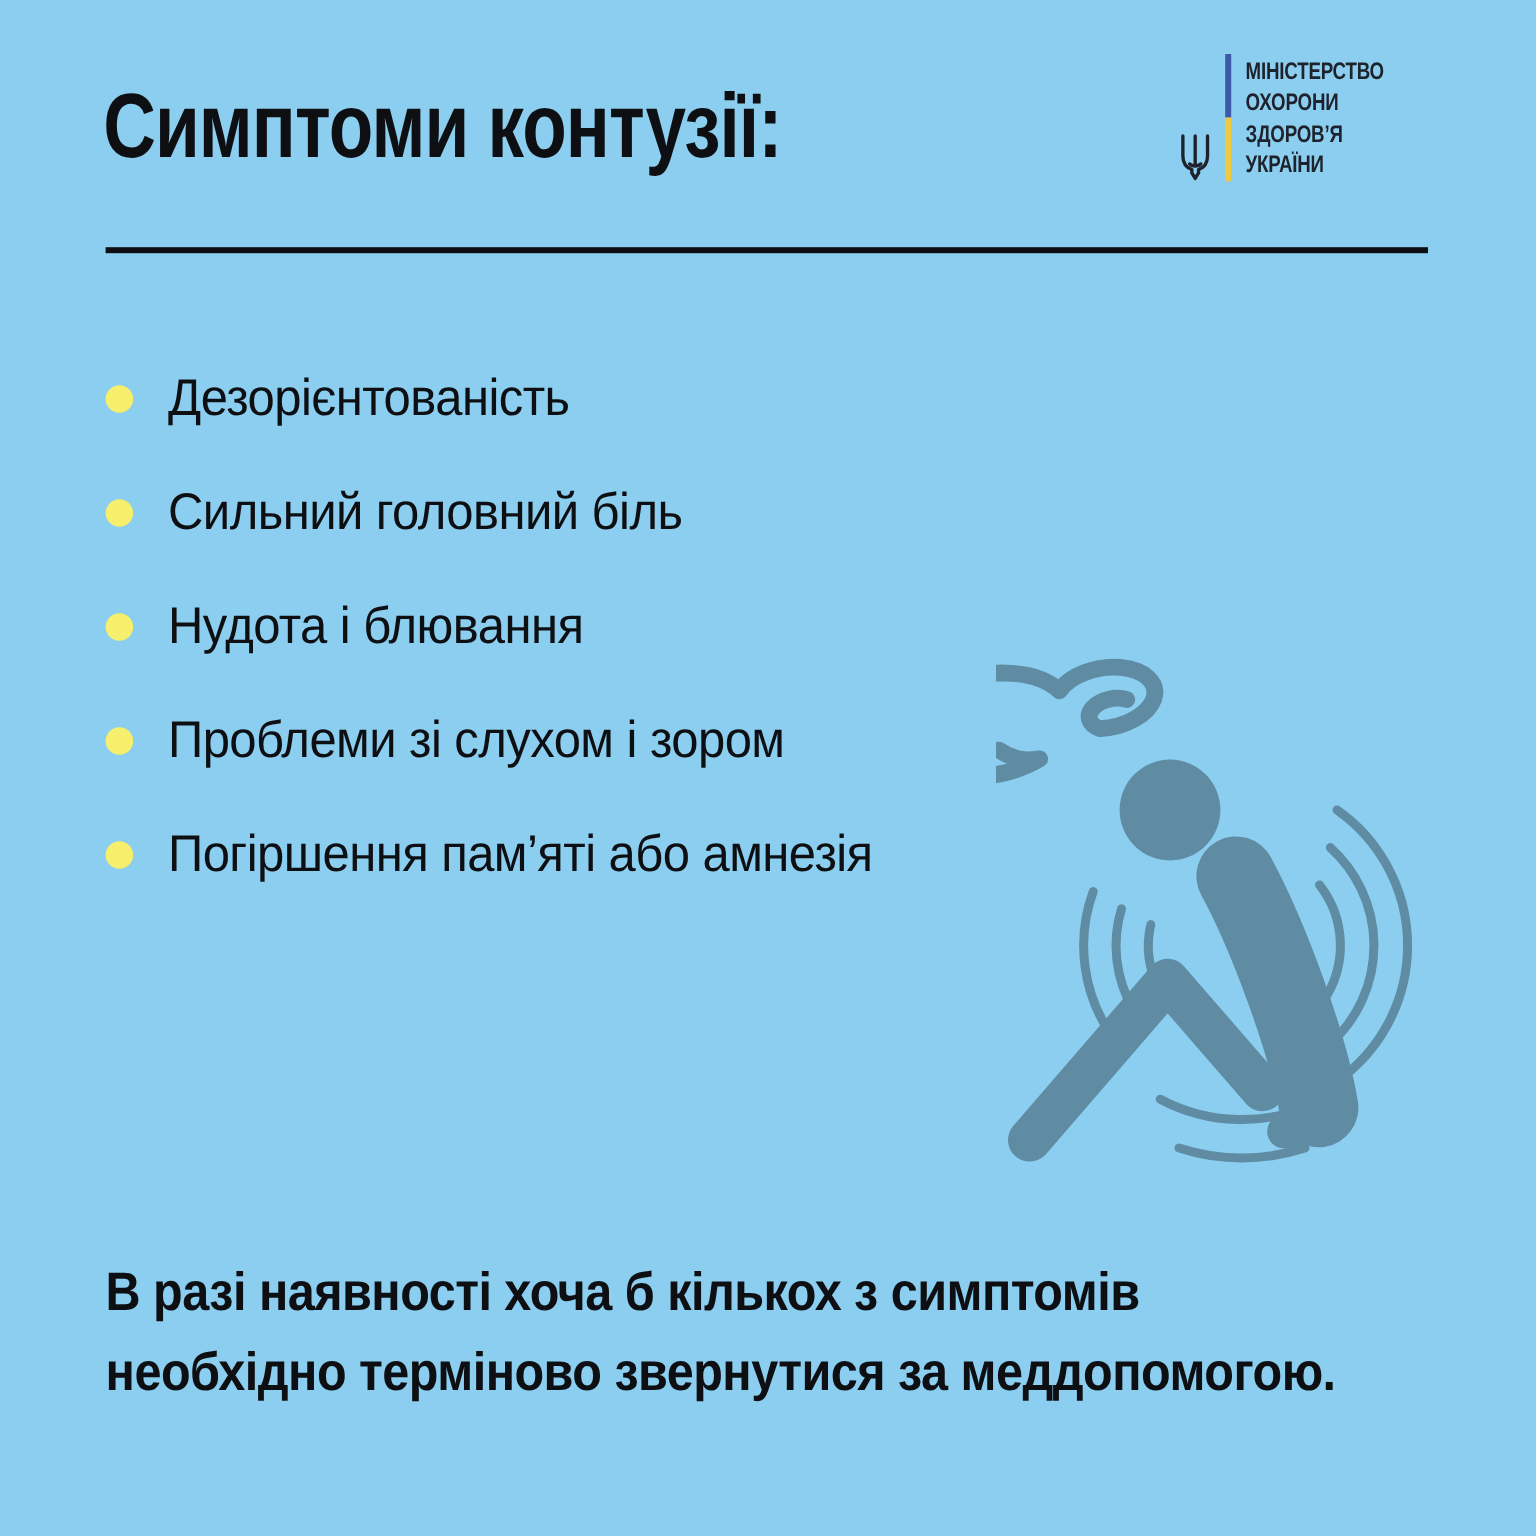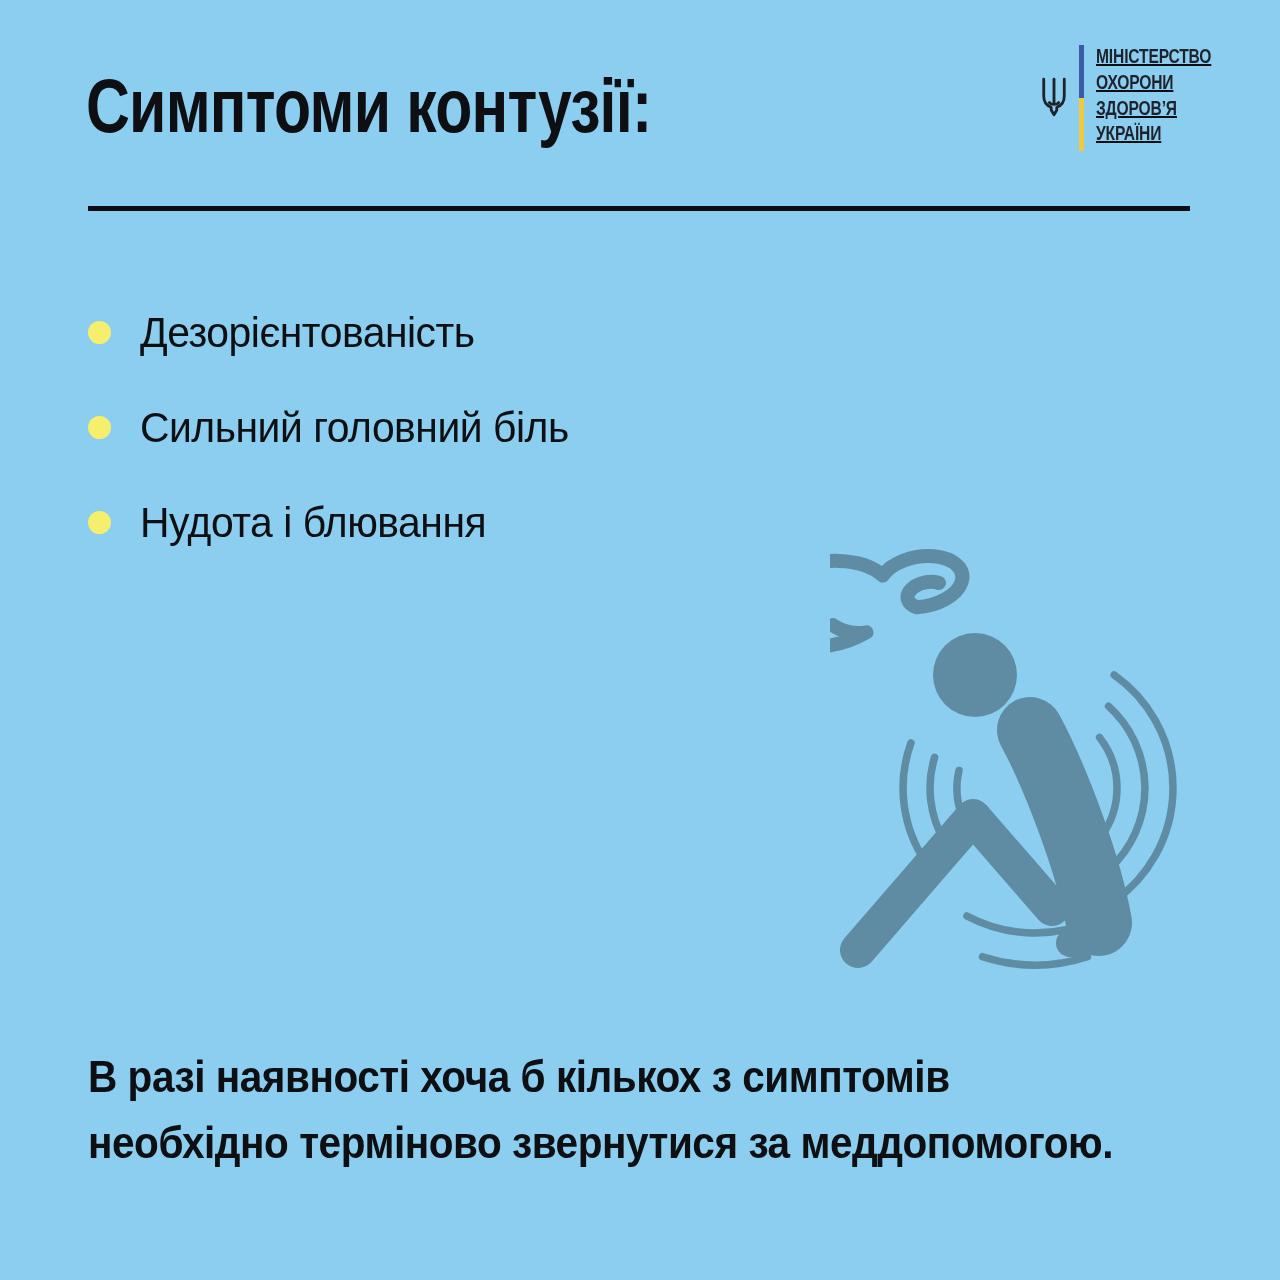--- a/index.html
+++ b/index.html
@@ -22,21 +22,21 @@
   .title{
     position:absolute;left:86px;top:62px;
     font-size:76px;font-weight:700;letter-spacing:-1px;
     transform:scaleX(0.8);transform-origin:left top;
     white-space:nowrap;
   }
   .rule{
     position:absolute;left:88px;top:206px;width:1102px;height:5px;
     background:var(--ink);
   }
-  .logo{position:absolute;left:1040px;top:42px;display:flex;align-items:center;text-decoration:underline;}
+  .logo{position:absolute;left:982px;top:42px;display:flex;align-items:flex-end;}
   .logo svg{display:block;}
   .logo-bar{width:5px;height:106px;margin-left:11px;margin-top:3px;display:flex;flex-direction:column;}
   .logo-bar .b-top{flex:1;background:var(--bar_blue);}
   .logo-bar .b-bot{flex:1;background:var(--bar_yellow);}
   .logo-text{
     margin-left:12px;margin-top:-2px;
     font-size:20px;font-weight:700;line-height:25.7px;letter-spacing:-0.2px;
     color:var(--logo_ink);
     transform:scaleX(0.78);transform-origin:left top;
     white-space:nowrap;
@@ -97,20 +97,28 @@
       <span class="sym-text">Дезорієнтованість</span>
     </li>
     <li>
       <span class="bullet"></span>
       <span class="sym-text">Сильний головний біль</span>
     </li>
     <li>
       <span class="bullet"></span>
       <span class="sym-text">Нудота і блювання</span>
     </li>
+    <li>
+      <span class="bullet"></span>
+      <span class="sym-text">Проблеми зі слухом і зором</span>
+    </li>
+    <li>
+      <span class="bullet"></span>
+      <span class="sym-text">Погіршення пам’яті або амнезія</span>
+    </li>
   </ul>
 
   <svg class="figure" width="370" height="440" viewBox="0 0 370 440">
     <g fill="none" stroke="var(--figure)" stroke-linecap="round" stroke-linejoin="round">
 
       <g transform="translate(98,50) rotate(-10)">
         <path stroke-width="14" d="M -100,18 C -90,28 -80,31 -68,31
                  A 70,42 0 1 1 -42,-22
                  A 42,25 0 1 1 -14,15
                  A 19,12 0 0 1 12,-5"></path>

